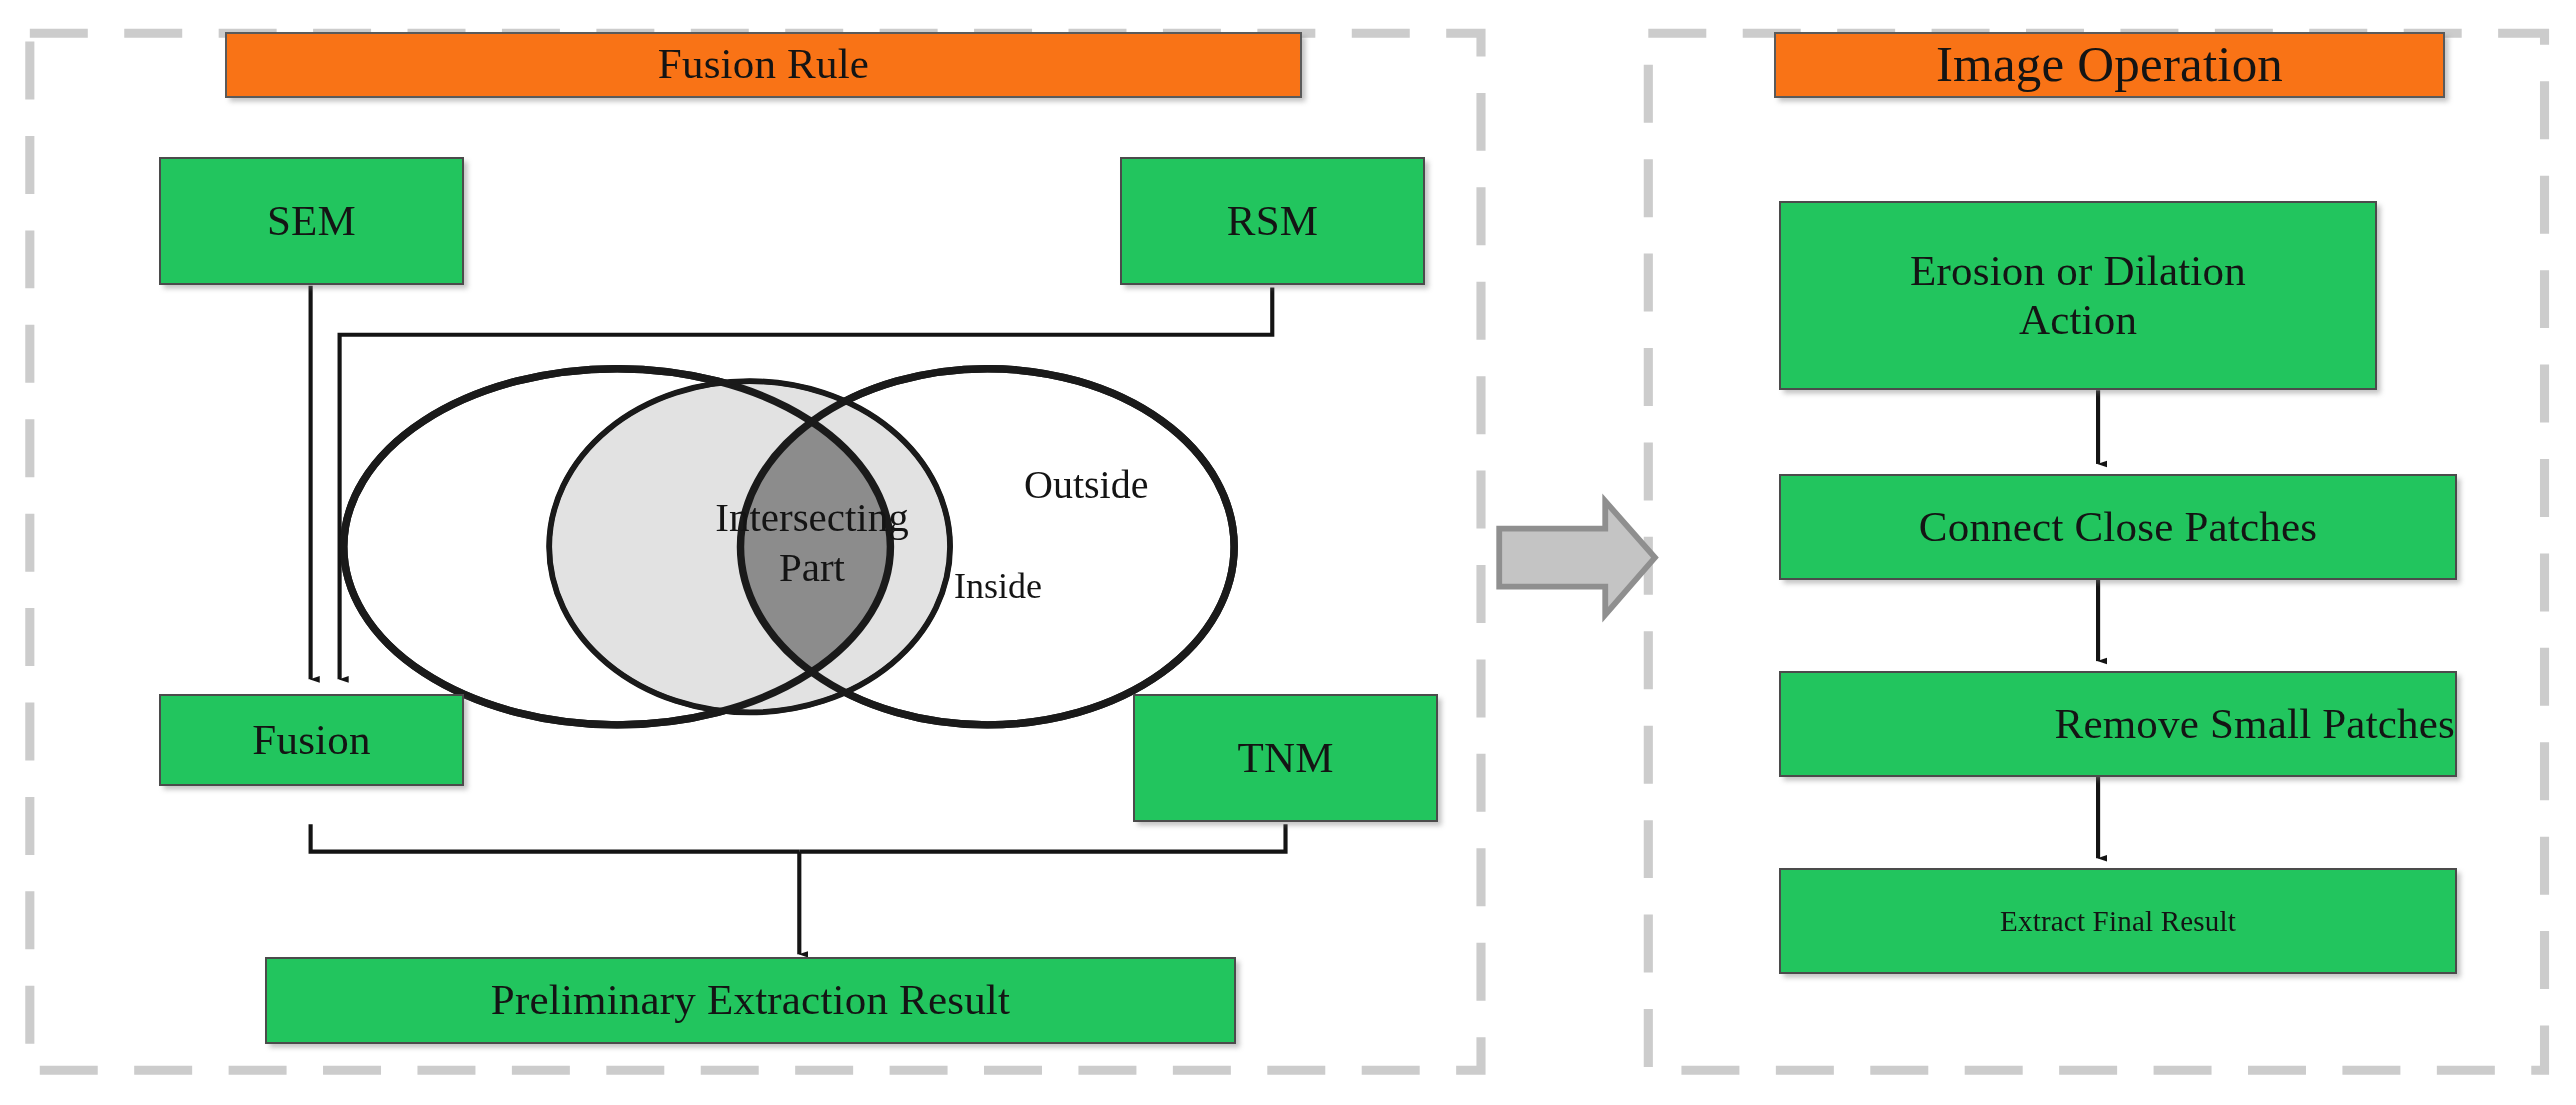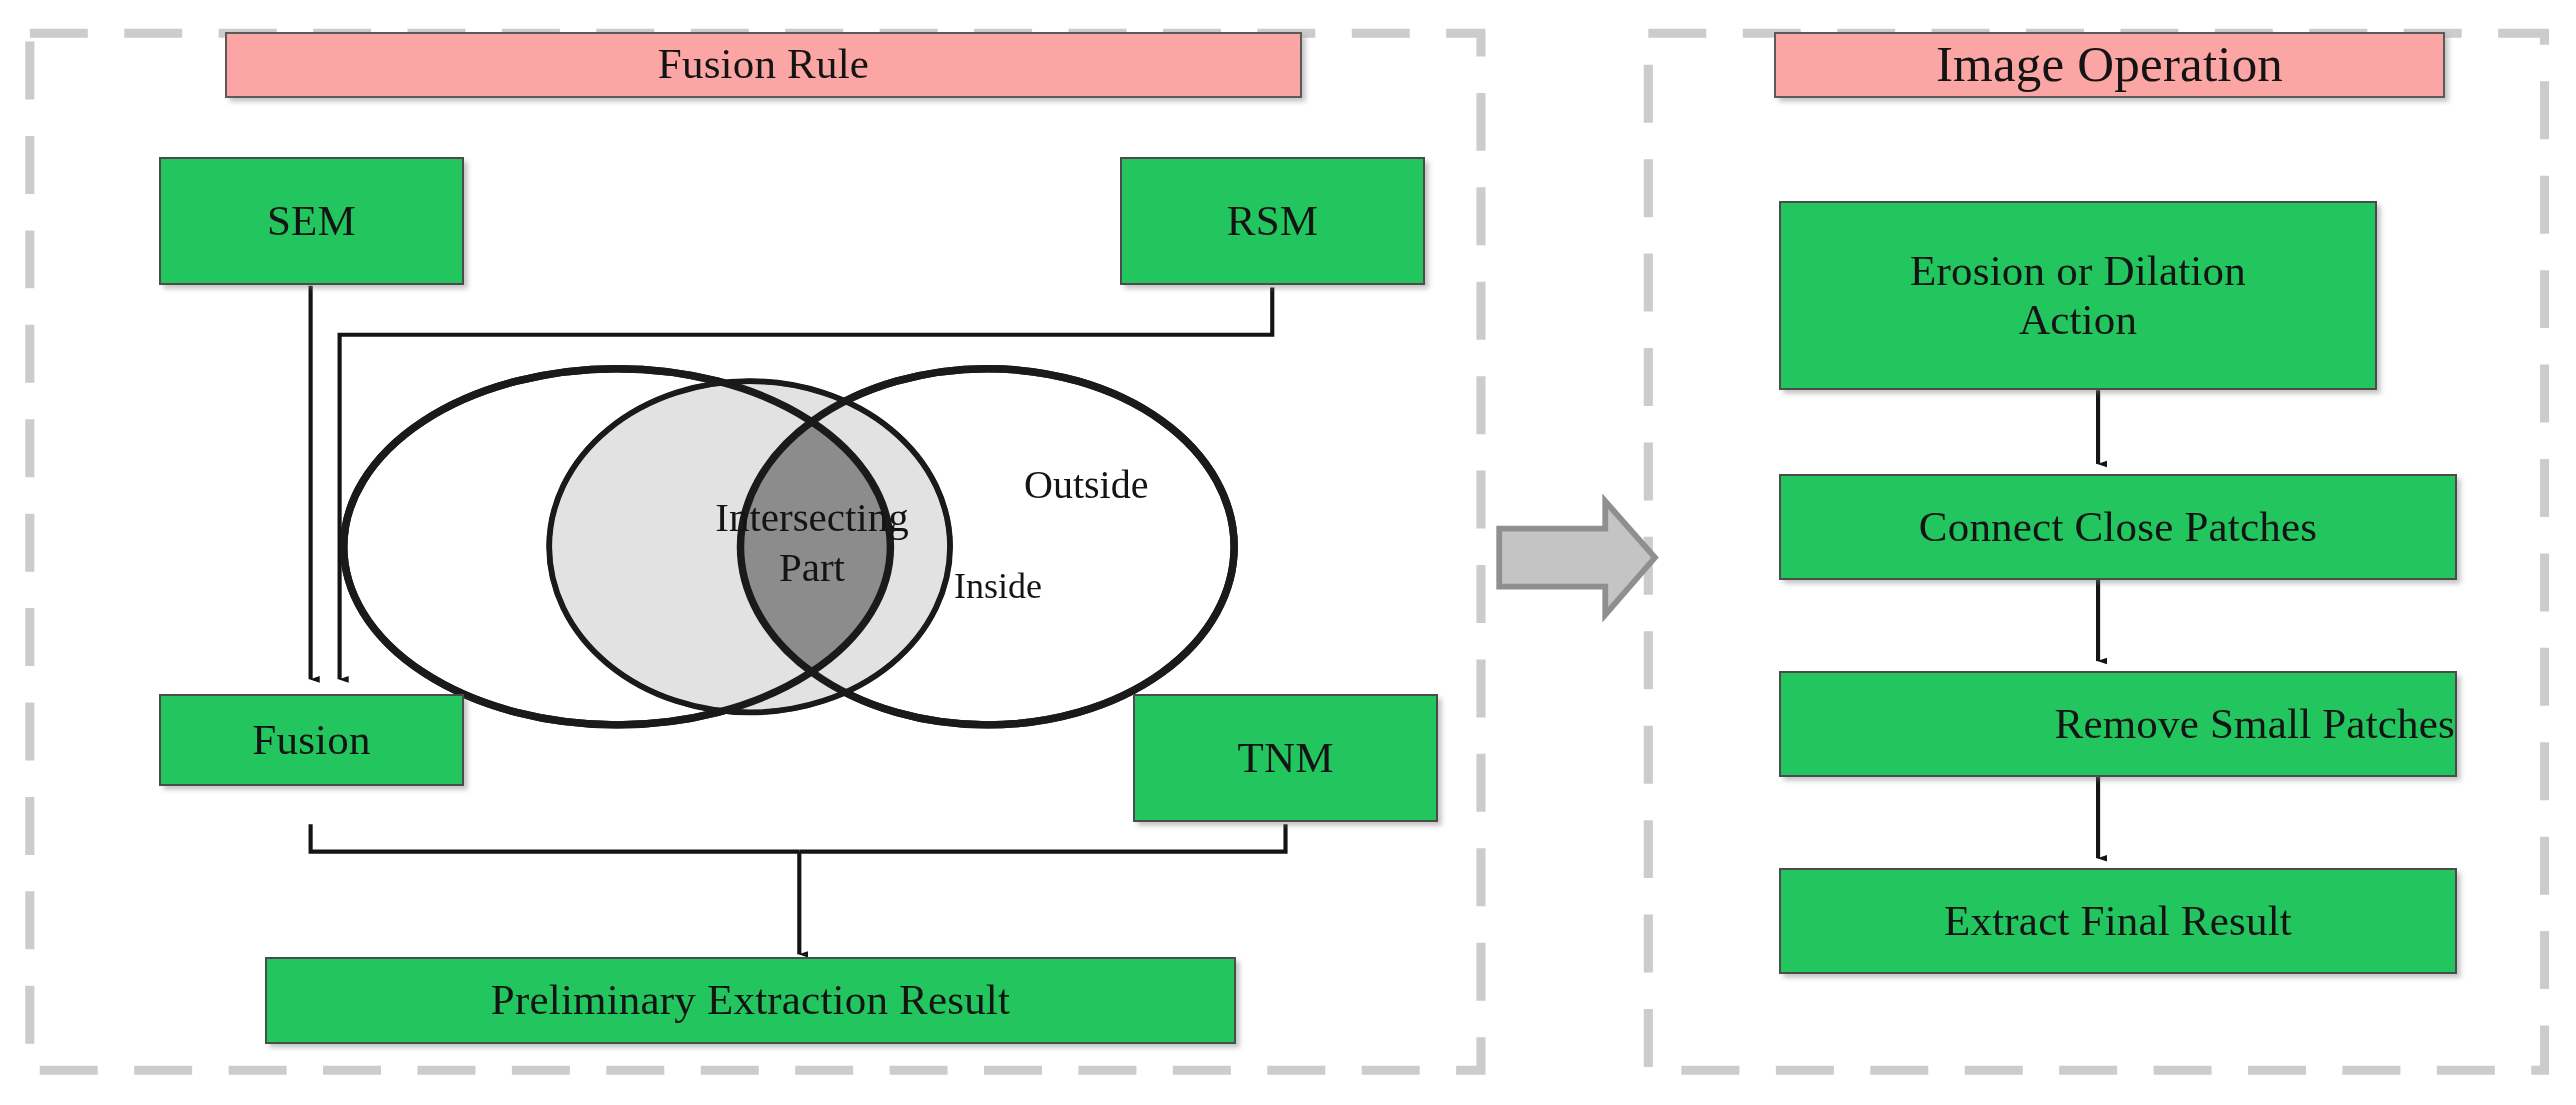--- a/index.html
+++ b/index.html
@@ -34,21 +34,21 @@
     box-shadow: 4.1px 4.1px 5px rgba(120,120,120,0.45);
     display: flex;
     align-items: center;
     justify-content: center;
     text-align: center;
     color: #141414;
     line-height: 1.12;
     letter-spacing: 0.2px;
   }
   .node.header {
-    background: #fca5a5;
+    background: #f97316;
     border: 2.5px solid #5a5a5a;
   }
   .venn-label {
     position: absolute;
     color: #141414;
     white-space: nowrap;
   }
 </style>
 </head>
 <body>
@@ -148,18 +148,18 @@
   </div>
 
   <div class="node" style="left:1779px; top:474px; width:678px; height:106px; font-size:43px;">
     <span>Connect Close Patches</span>
   </div>
 
   <div class="node" style="left:1779px; top:671px; width:678px; height:106px; font-size:43px;justify-content:flex-end;">
     <span>Remove Small Patches</span>
   </div>
 
-  <div class="node" style="left:1779px; top:868px; width:678px; height:106px; font-size:43px;">
+  <div class="node" style="left:1779px; top:868px; width:678px; height:106px; font-size:29px;">
     <span>Extract Final Result</span>
   </div>
 
 </div>
 
 
 </body></html>

